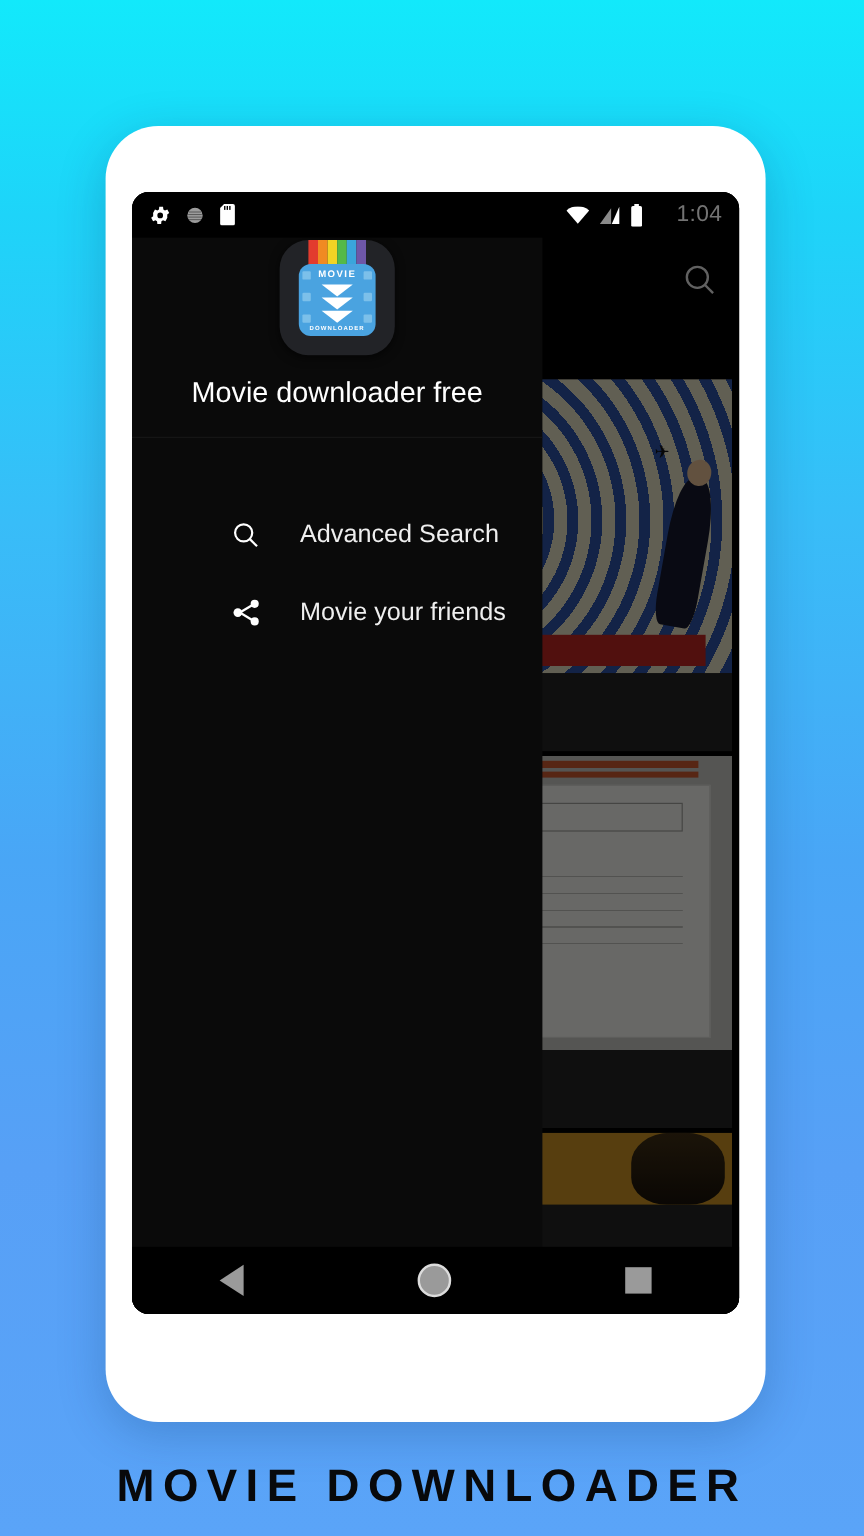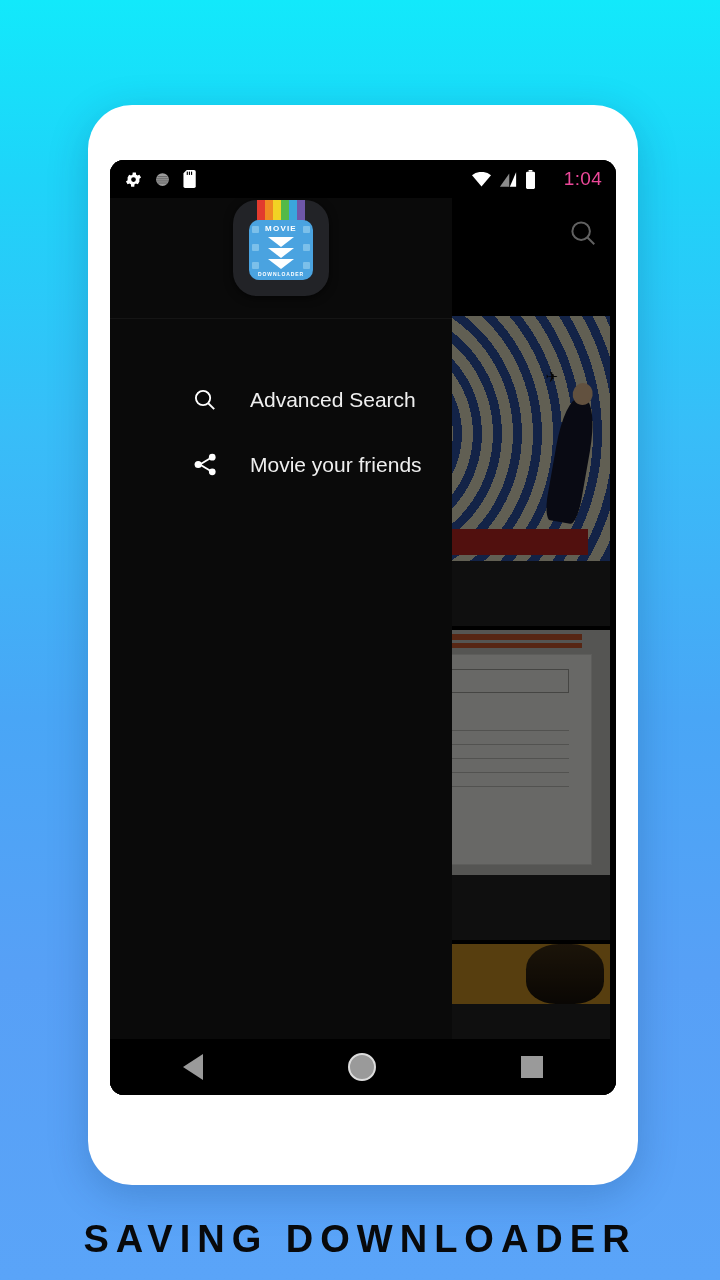--- a/index.html
+++ b/index.html
@@ -51,21 +51,21 @@
   
   .statusbar {
     position:absolute; top:0; left:0; right:0; height:38px;
     display:flex; align-items:center;
     padding:0 14px;
     background:#000;
     z-index:40;
   }
   .sb-left { display:flex; align-items:center; gap:11px; }
   .sb-right { margin-left:auto; display:flex; align-items:center; gap:8px; }
-  .sb-time { color:#ec4899; font-size:19px; letter-spacing:0.3px; margin-left:20px; }
+  .sb-time { color:#737373; font-size:19px; letter-spacing:0.3px; margin-left:20px; }
 
   
   .content {
     position:absolute; left:0; top:38px; right:0; bottom:0;
     background:#000;
   }
   .appbar {
     position:relative; height:72px;
     display:flex; align-items:center;
     padding:0 18px;
@@ -394,20 +394,21 @@
             <span class="perf" style="right:3px;top:6px;"></span>
             <span class="perf" style="right:3px;top:24px;"></span>
             <span class="perf" style="right:3px;top:42px;"></span>
             <div class="icon-movie">MOVIE</div>
             <span class="chev c1"></span>
             <span class="chev c2"></span>
             <span class="chev c3"></span>
             <div class="icon-dl">DOWNLOADER</div>
           </div>
         </div>
+        <div class="drawer-title">Movie downloader free</div>
       </div>
 
       <div class="menu">
 
         <div class="menu-item">
           <span class="menu-icon">
             <svg width="26" height="26" viewBox="0 0 24 24">
               <circle cx="10.2" cy="10.2" r="6.6" fill="none" stroke="#fff" stroke-width="1.7"></circle>
               <line x1="15" y1="15" x2="20.5" y2="20.5" stroke="#fff" stroke-width="1.7"></line>
             </svg>
@@ -435,13 +436,13 @@
 
     <div class="navbar">
       <span class="nav-back"></span>
       <span class="nav-home"></span>
       <span class="nav-recent"></span>
     </div>
 
   </div>
 </div>
 
-<div class="caption">SAVING DOWNLOADER</div>
+<div class="caption">MOVIE DOWNLOADER</div>
 
 </body></html>

